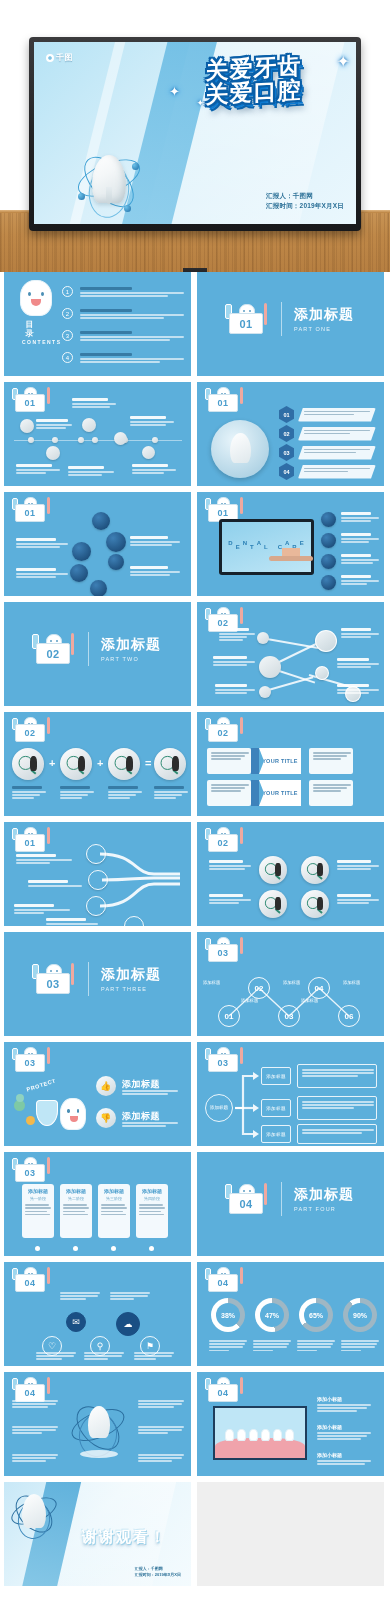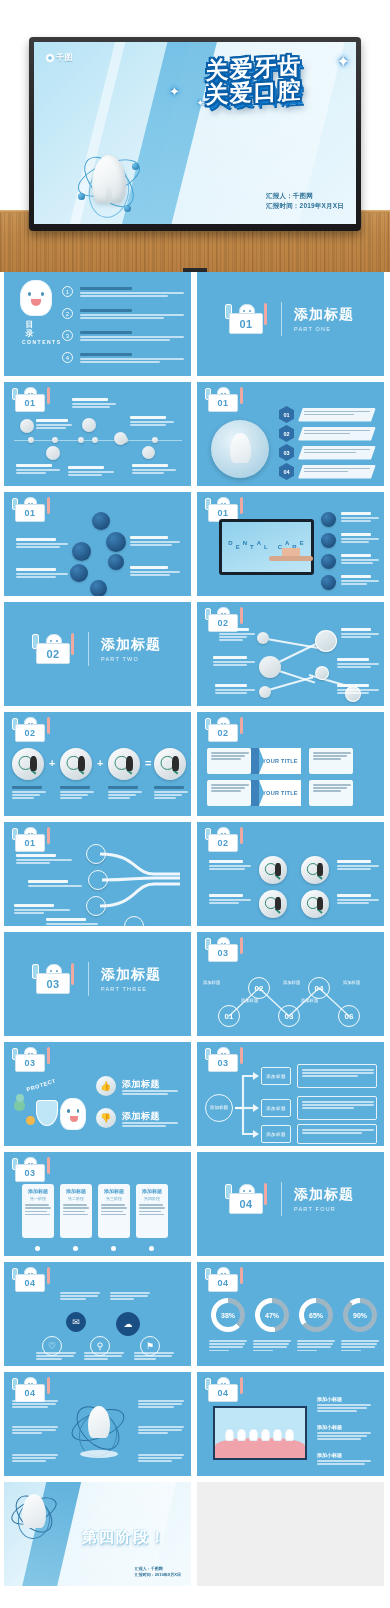--- a/index.html
+++ b/index.html
@@ -1195,21 +1195,21 @@
       <div class="slide">
         <div class="ty">
           <div class="ty-band2"></div>
           <div class="ty-band"></div>
           <div class="ty-tooth">
             <div class="orbit o1" style="left:0;top:12px;width:48px;height:22px;border-color:#2b6f9f;"></div>
             <div class="orbit o2" style="left:2px;top:12px;width:44px;height:28px;border-color:#2b6f9f;"></div>
             <div class="orbit o3" style="left:5px;top:16px;width:38px;height:32px;border-color:#3d88bb;"></div>
             <div class="tsh"></div>
           </div>
-          <div class="ty-text">第四阶段！</div>
+          <div class="ty-text">谢谢观看！</div>
           <div class="ty-presenter">
             <div>汇报人：千图网</div>
             <div>汇报时间：2019年X月X日</div>
           </div>
         </div>
       </div>
 
       <div class="slide blank"></div>
     </div>
 

